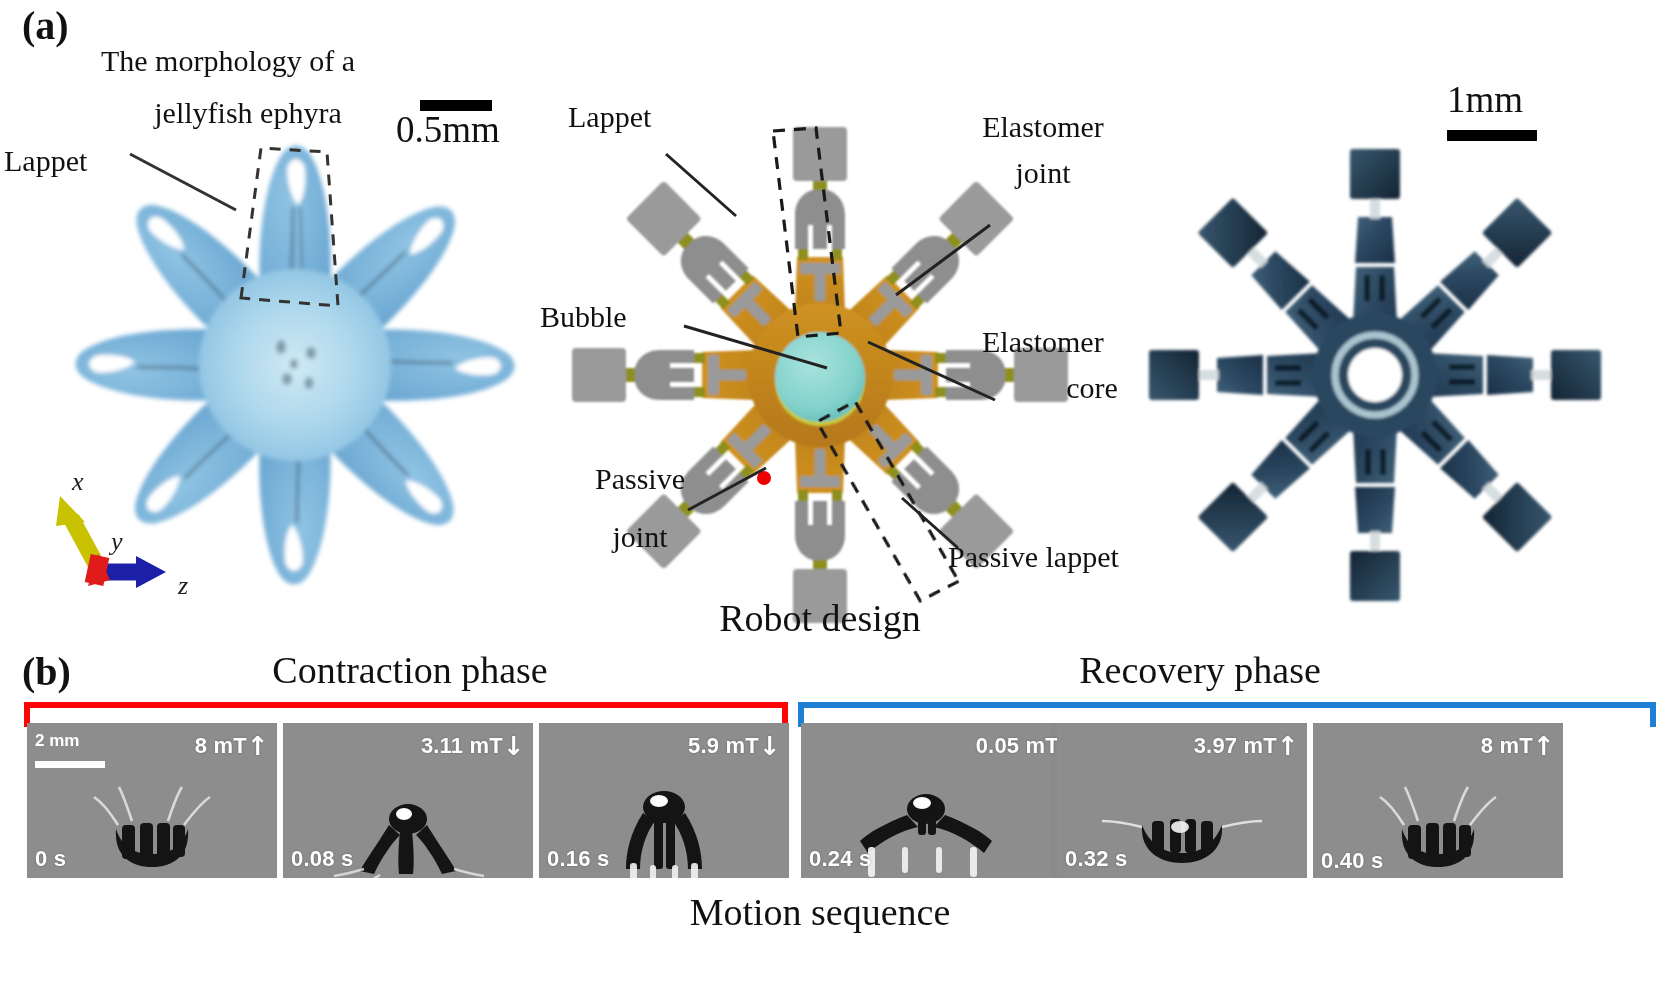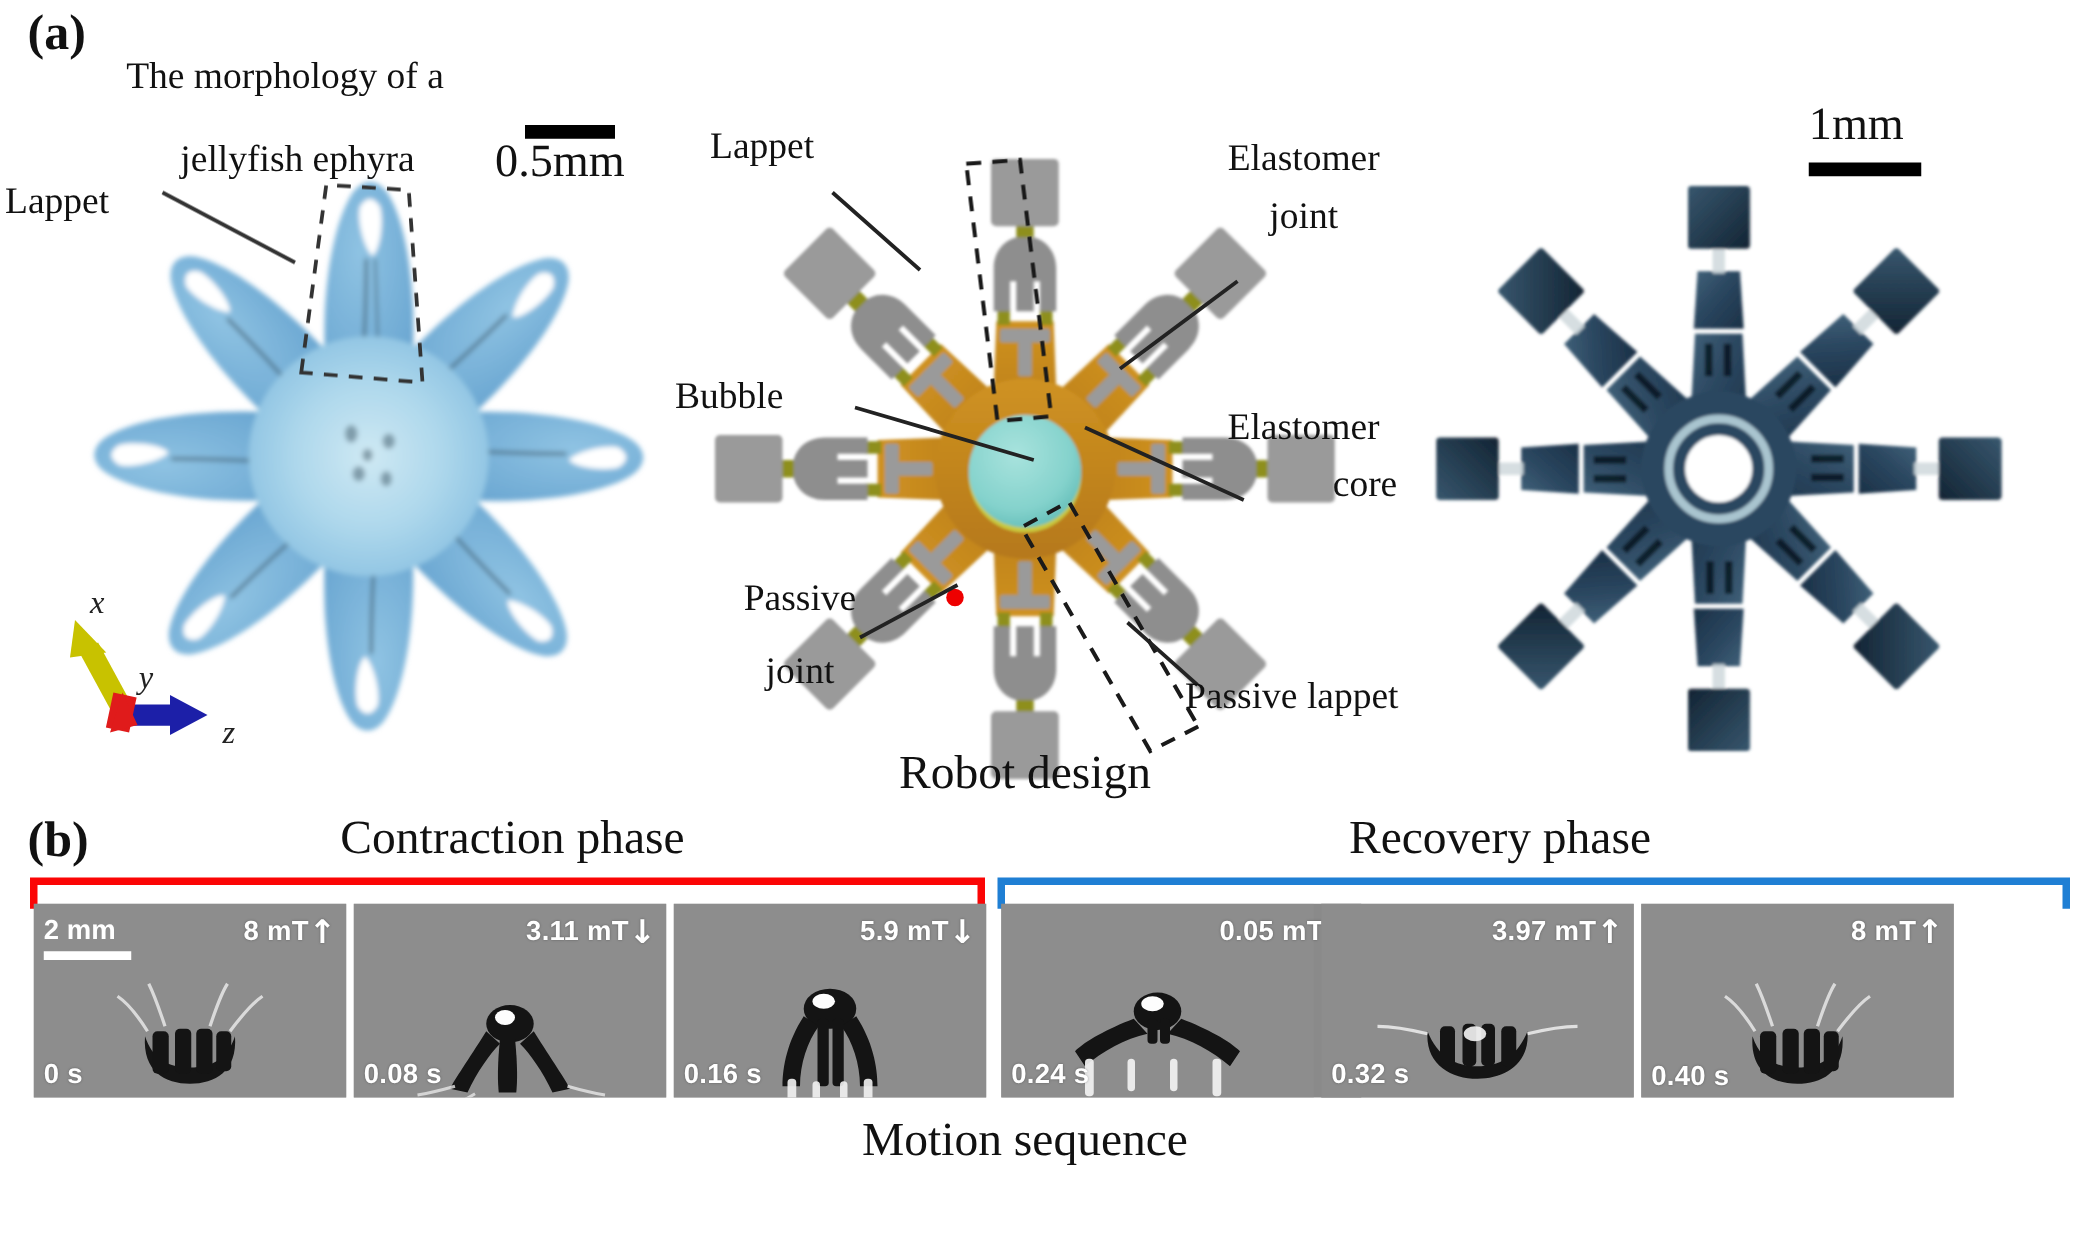--- a/index.html
+++ b/index.html
@@ -10,33 +10,33 @@
   .lbl{font-family:"Liberation Serif",serif;font-size:30px;line-height:1.12;color:#111;}
   .scalebar-txt{font-family:"Liberation Serif",serif;font-size:37px;}
   .bar{background:#000;}
   svg{display:block;overflow:visible;}
   .frame{position:absolute;overflow:hidden;background:#8a8a8a;}
   .frame .ftxt{position:absolute;color:#fff;font-family:"Liberation Sans",sans-serif;
        font-size:22px;font-weight:bold;letter-spacing:.2px;white-space:nowrap;
        text-shadow:0 0 2px rgba(0,0,0,.35);}
   .arrowglyph{display:inline-block;font-family:"DejaVu Sans",sans-serif;font-weight:bold;font-size:26px;
        vertical-align:-2px;}
-  .fscale-txt{position:absolute;color:#fff;font-family:"Liberation Sans",sans-serif;font-size:22px;font-weight:bold;}
+  .fscale-txt{position:absolute;color:#fff;font-family:"Liberation Sans",sans-serif;font-size:17px;font-weight:bold;}
   .fscale-bar{position:absolute;background:#fff;height:7px;}
   .phase-title{font-family:"Liberation Serif",serif;font-size:38px;text-align:center;}
   .bracket{position:absolute;}
   .caption{font-family:"Liberation Serif",serif;font-size:38px;text-align:center;}
 </style>
 </head>
 <body>
 
 <div class="abs panel-letter" style="left:22px;top:2px;">(a)</div>
 
 <div class="abs lbl" style="left:18px;top:44px;width:420px;text-align:center;">The morphology of a</div>
-<div class="abs lbl" style="left:28px;top:96px;width:420px;text-align:center;margin-top:15px;">jellyfish ephyra</div>
+<div class="abs lbl" style="left:38px;top:96px;width:420px;text-align:center;">jellyfish ephyra</div>
 <div class="abs lbl" style="left:4px;top:144px;">Lappet</div>
 
 <div class="abs bar" style="left:420px;top:100px;width:72px;height:11px;"></div>
 <div class="abs scalebar-txt" style="left:396px;top:108px;">0.5mm</div>
 
 <div class="abs" style="left:55px;top:130px;">
 <svg width="480" height="470" viewBox="0 0 480 470">
   <defs>
     <radialGradient id="ephyCore" cx="50%" cy="50%" r="55%">
       <stop offset="0%" stop-color="#cfe9f4"></stop>

